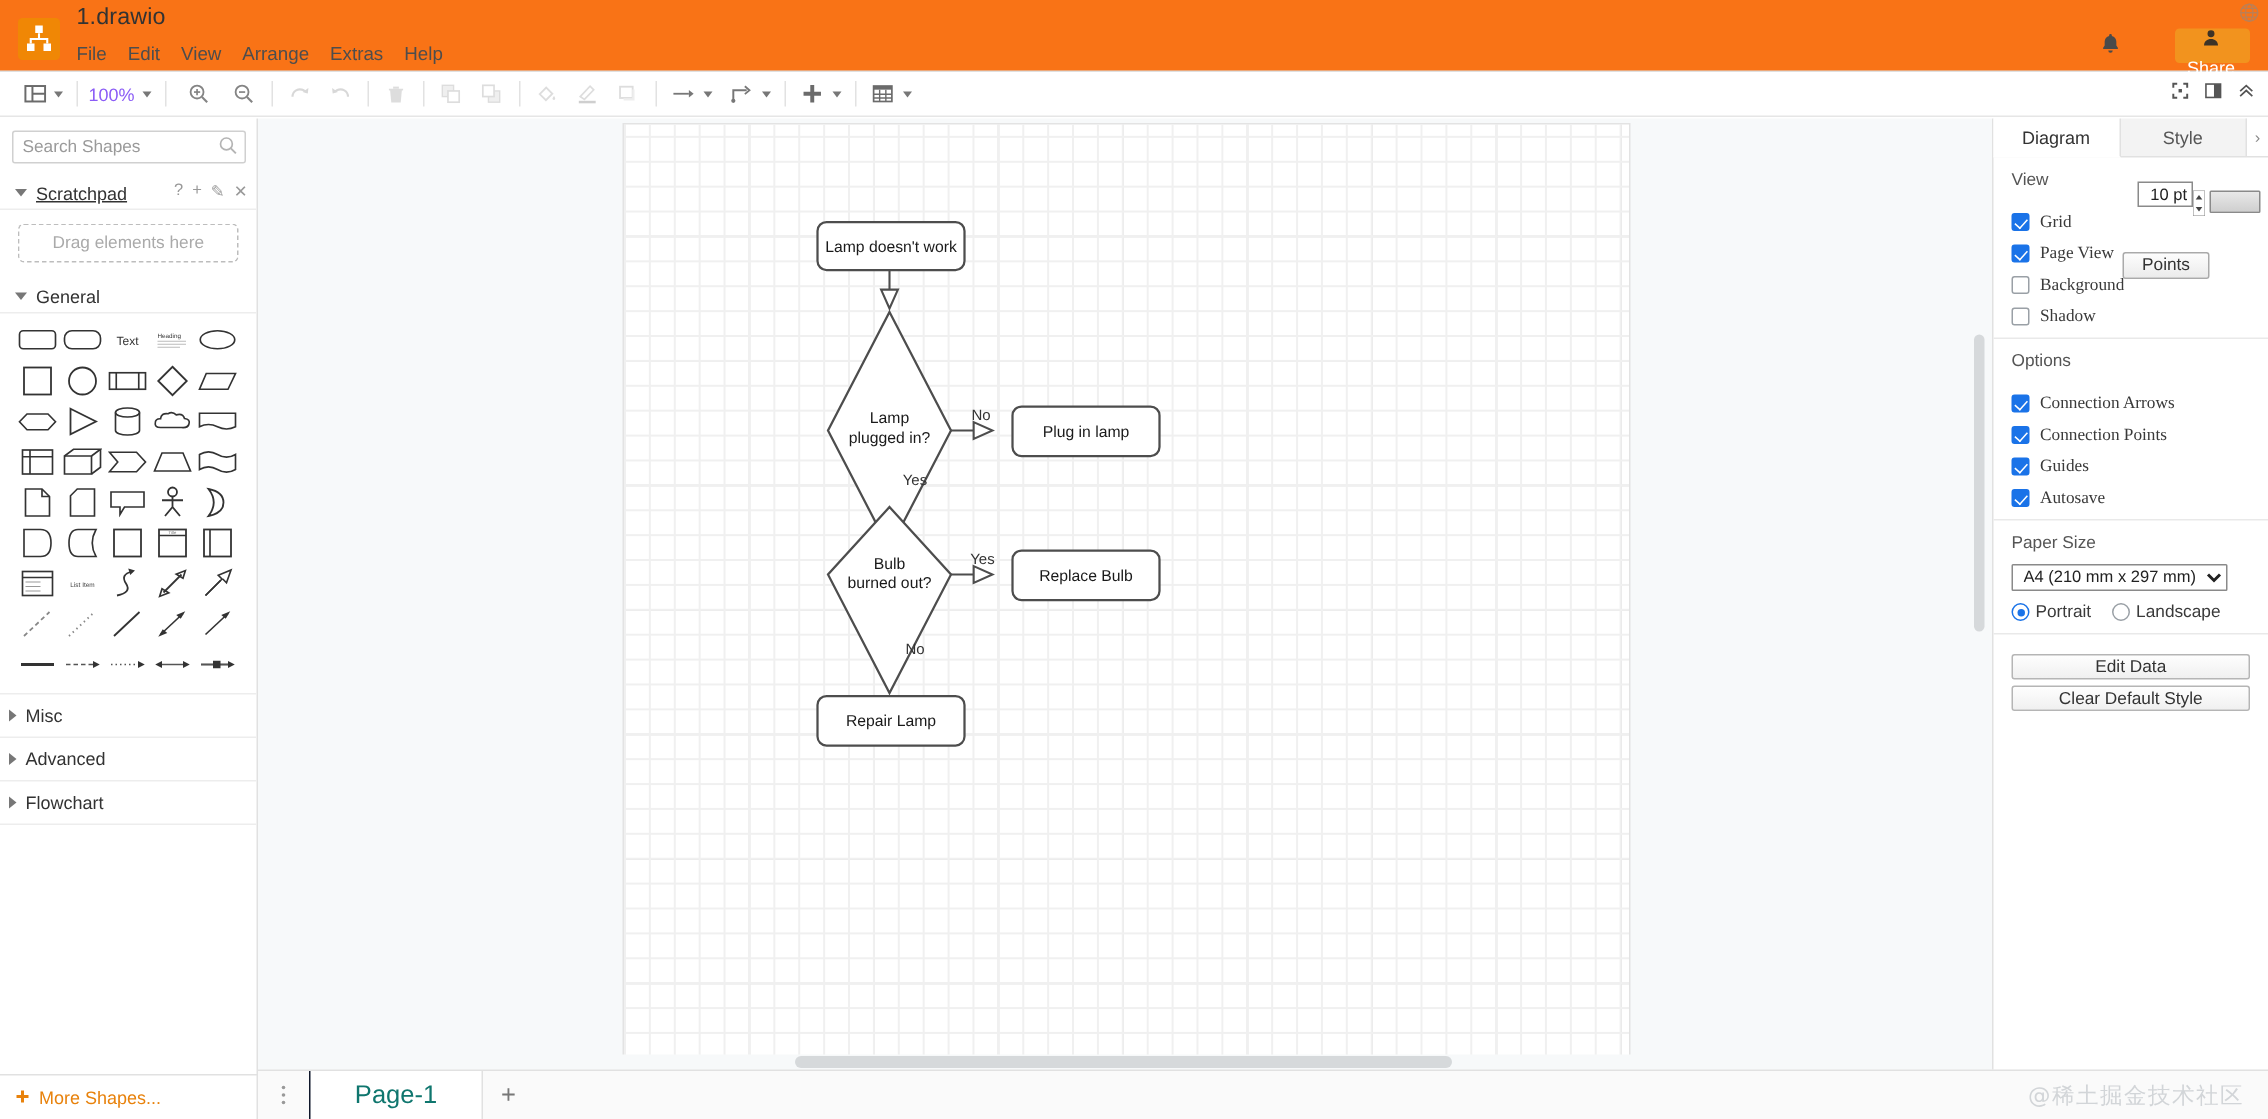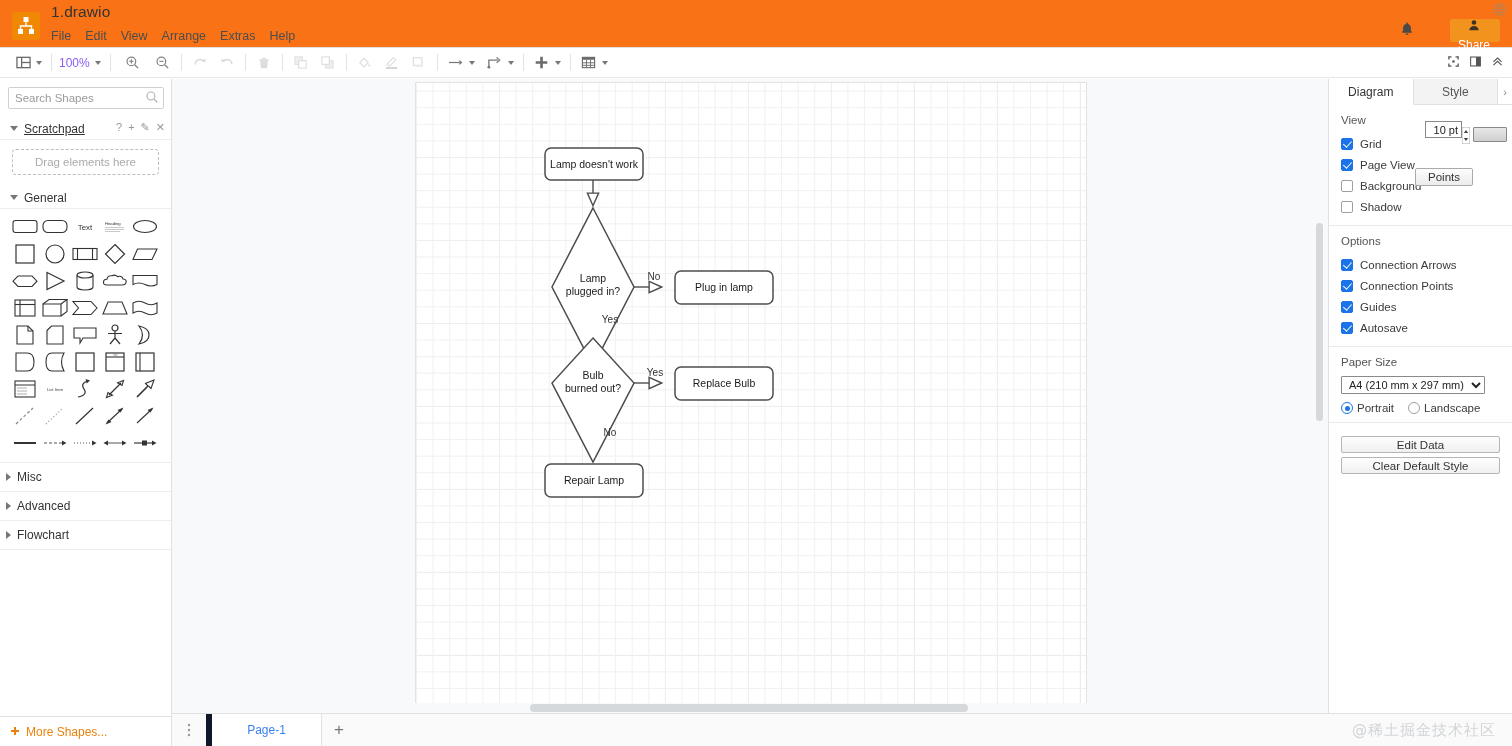--- a/index.html
+++ b/index.html
@@ -150,23 +150,23 @@
   .footer {
     position: absolute; left: 172px; bottom: 0; width: 1340px; height: 33px;
     background: #fafafa; border-top: 1px solid #e1e1e1; display: flex; align-items: stretch;
   }
   .pg-menu {
     width: 34px; display: flex; align-items: center; justify-content: center;
     cursor: pointer; color: #888; font-size: 13px; letter-spacing: 0;
   }
   .pg-tab {
     min-width: 116px; padding: 0 18px; background: #fff;
-    border-right: 1px solid #e1e1e1; border-left: 6px solid #0f172a;
+    border-right: 1px solid #e1e1e1; border-left: 1px solid #0f172a;
     display: flex; align-items: center; justify-content: center;
-    font-size: 12px; color: #3b82f6; cursor: pointer;
+    font-size: 17px; color: #0f766e; cursor: pointer;
   }
   .pg-add {
     width: 34px; display: flex; align-items: center; justify-content: center;
     font-size: 17px; color: #777; cursor: pointer;
   }
   .watermark {
     position: absolute; right: 16px; bottom: 6px;
     font-size: 15px; color: #d2d5d8; letter-spacing: 1px;
     font-family: "DejaVu Sans", sans-serif;
   }
@@ -180,21 +180,21 @@
   .rp-tab {
     flex: 1; display: flex; align-items: center; justify-content: center;
     font-size: 12px; color: #555; background: #f3f3f3; cursor: pointer;
     border-right: 1px solid #e1e1e1;
   }
   .rp-tab.active { background: #fff; color: #333; border-bottom: 1px solid #fff; margin-bottom: -1px; }
   .rp-more { width: 14px; display: flex; align-items: center; justify-content: center; color: #888; font-size: 11px; cursor: pointer; }
 
   .rp-sect { padding: 9px 12px 8px 12px; border-bottom: 1px solid #e9e9e9; position: relative; }
   .rp-title { font-size: 11.5px; color: #555; margin-bottom: 7px; }
-  .rowchk { display: flex; align-items: center; height: 21px; position: relative; }
+  .rowchk { display: flex; align-items: flex-end; height: 21px; position: relative; font-family: Liberation Serif, serif; }
   .cb {
     width: 12px; height: 12px; border: 1px solid #9aa0a6; border-radius: 2px;
     background: #fff; margin-right: 7px; cursor: pointer; flex: none; position: relative;
   }
   .cb.on { background: #1a73e8; border-color: #1a73e8; }
   .cb.on:after {
     content: ""; position: absolute; left: 3.4px; top: .6px;
     width: 3.5px; height: 7px; border: solid #fff; border-width: 0 1.8px 1.8px 0;
     transform: rotate(42deg);
   }

